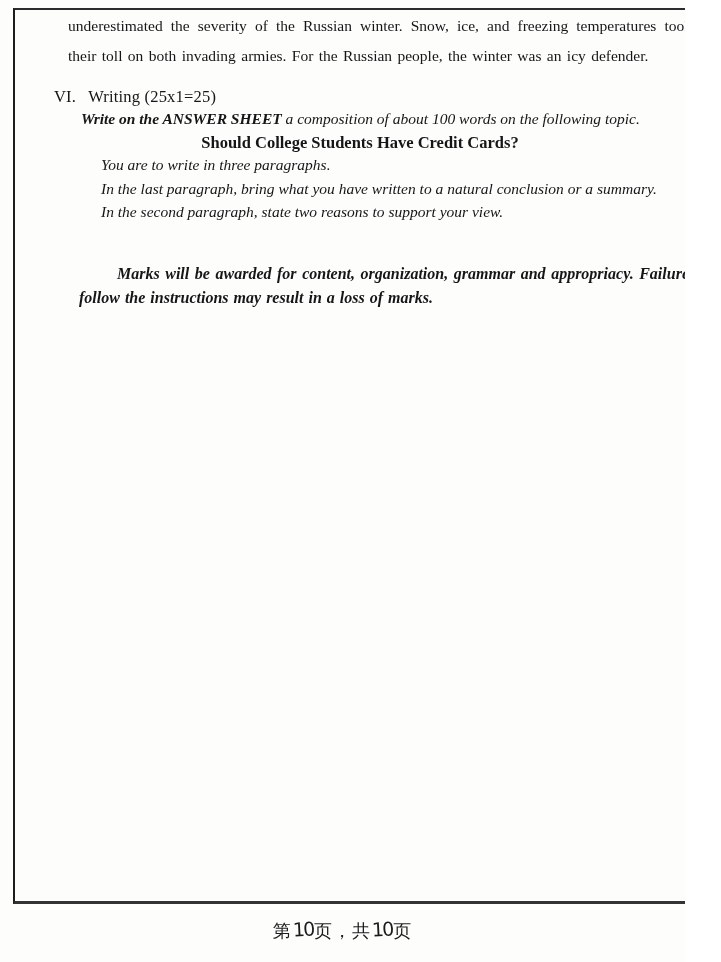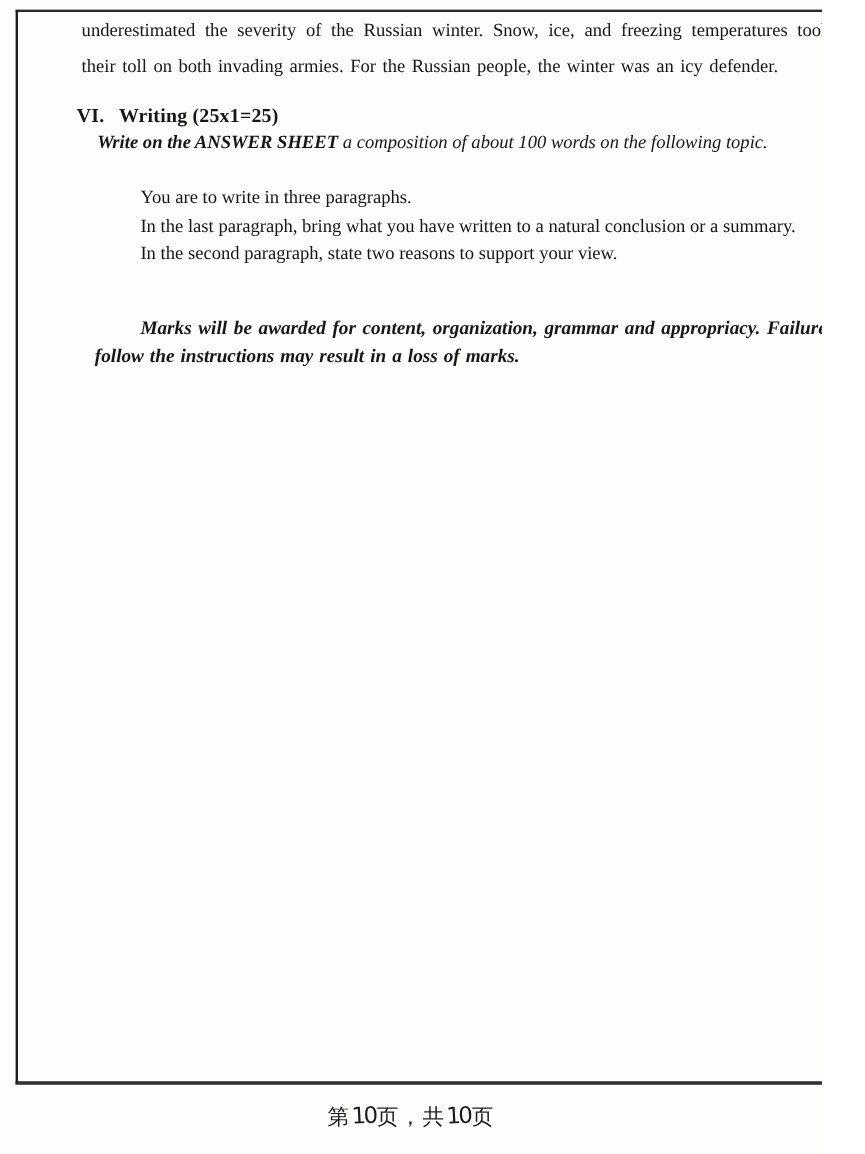--- a/index.html
+++ b/index.html
@@ -34,24 +34,24 @@
     top: 11px;
     width: 624px;
     font-size: 15.5px;
     line-height: 30px;
     text-align: justify;
     word-spacing: 1.5px;
     margin: 0;
   }
   .vi-heading {
     position: absolute;
-    left: 64px;
+    left: 54px;
     top: 87px;
     font-size: 16.5px;
-    font-weight: bold;
+    font-weight: normal;
     letter-spacing: 0.2px;
   }
   .vi-heading .num {
     margin-right: 12px;
   }
   .write-line {
     position: absolute;
     left: 81px;
     top: 110px;
     width: 610px;
@@ -71,22 +71,22 @@
     font-weight: bold;
     font-size: 16.5px;
     margin: 0;
   }
   .guidelines {
     position: absolute;
     left: 101px;
     top: 153px;
     width: 580px;
     font-size: 15.5px;
+    font-style: italic;
     line-height: 23.5px;
-    margin-left: 16px;
   }
   .guidelines .g-line {
     white-space: nowrap;
   }
   .marks {
     position: absolute;
     left: 62px;
     top: 245px;
     width: 628px;
     font-size: 16px;
@@ -127,20 +127,21 @@
   <p class="intro">underestimated the severity of the Russian winter. Snow, ice, and freezing temperatures took their toll on both invading armies. For the Russian people, the winter was an icy defender.</p>
 
   <div class="vi-heading">
     <span class="num">VI.</span><span>Writing (25x1=25)</span>
   </div>
 
   <p class="write-line">
     <span class="strong">Write on the ANSWER SHEET</span><span> a composition of about 100 words on the following topic.</span>
   </p>
 
+  <p class="topic">Should College Students Have Credit Cards?</p>
 
   <div class="guidelines">
     <div class="g-line">You are to write in three paragraphs.</div>
     <div class="g-line">In the last paragraph, bring what you have written to a natural conclusion or a summary.</div>
     <div class="g-line">In the second paragraph, state two reasons to support your view.</div>
   </div>
 
   <p class="marks">Marks will be awarded for content, organization, grammar and appropriacy. Failure to follow the instructions may result in a loss of marks.</p>
 
   <div class="footer">

